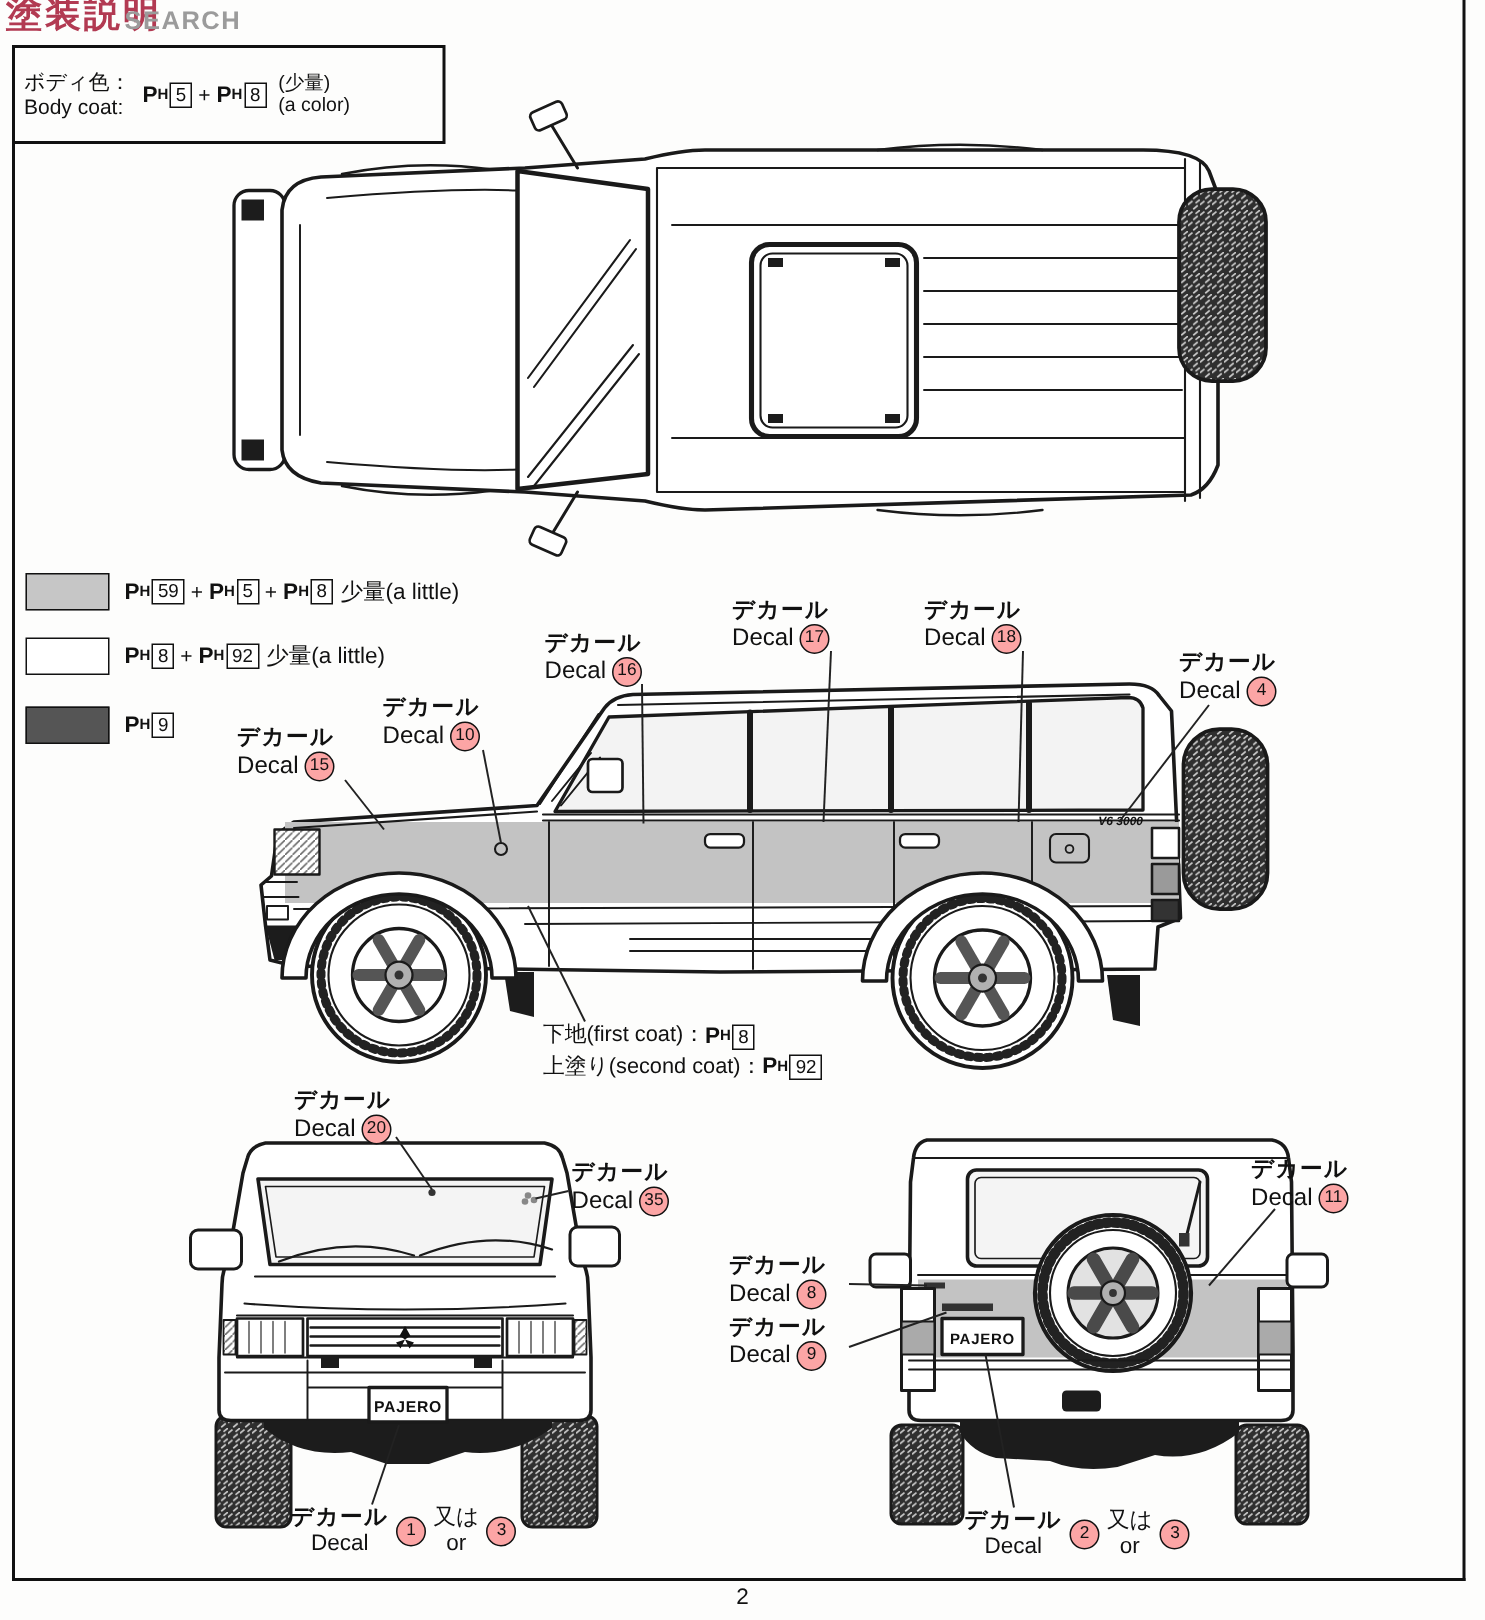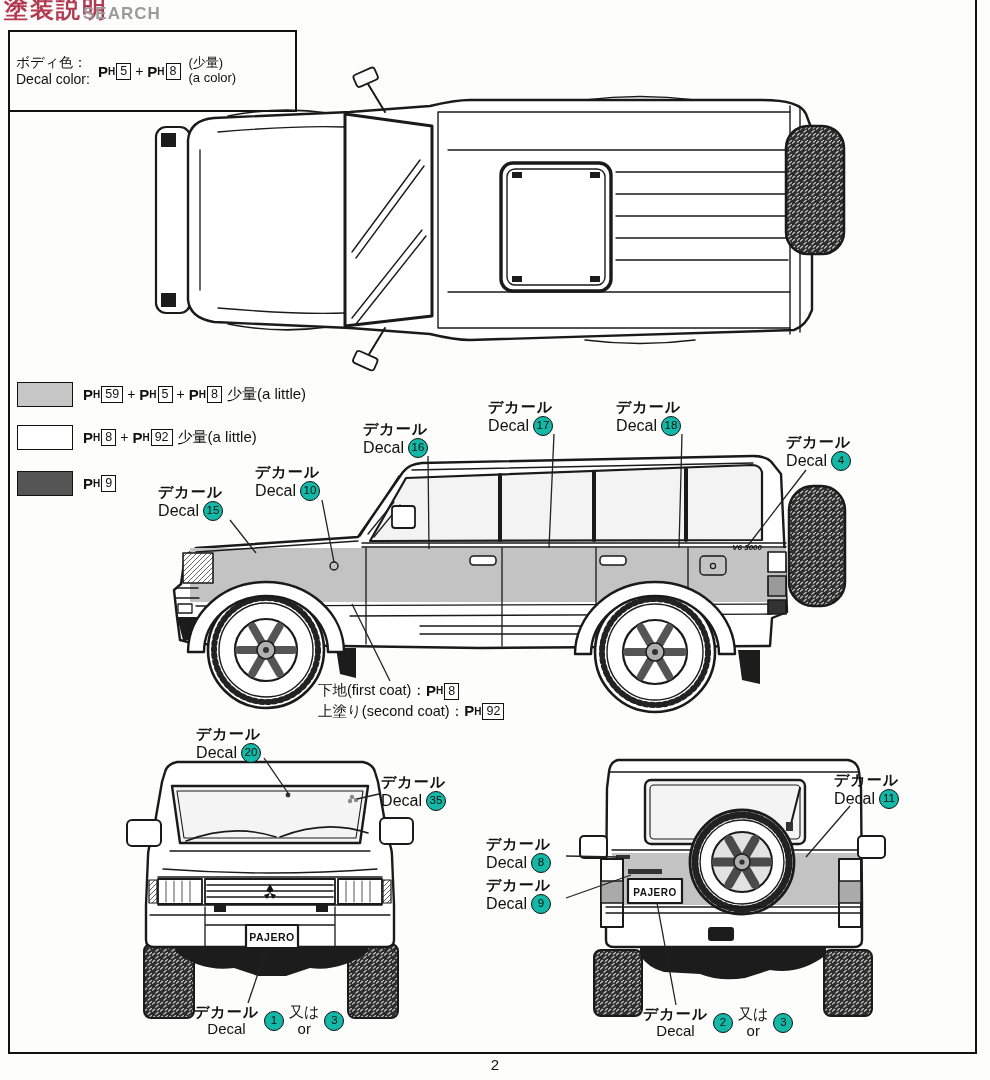--- a/index.html
+++ b/index.html
@@ -8,66 +8,66 @@
   .abs{position:absolute;}
   
   .vline{position:absolute;width:2px;background:#111;}
   .hline{position:absolute;height:2px;background:#111;}
   
   .title{position:absolute;left:4px;top:-7px;font-size:24px;font-weight:800;
          color:#b23a52;letter-spacing:2px;}
   .watermark{position:absolute;left:83px;top:4px;font-size:17px;font-weight:600;
          color:#9b9b9b;letter-spacing:1px;}
   
-  .bc-box{position:absolute;left:8px;top:30px;width:289px;height:82px;border:2px solid #111;
+  .bc-box{position:absolute;left:8px;top:30px;width:289px;height:66px;border:2px solid #111;
           display:flex;align-items:center;gap:8px;padding:0 6px;box-sizing:border-box;background:#fdfdfc;}
   .bc-left{font-size:14px;line-height:1.25;}
   .bc-note{font-size:13px;line-height:1.15;}
   
   .pp{font-weight:700;font-size:15px;}
   .ph{font-size:10px;font-weight:700;}
   .pbox{display:inline-block;border:1.5px solid #111;padding:0 3px;font-size:12.5px;
         line-height:15px;margin-left:1px;background:#fff;}
   .plus{margin:0 4px;font-size:14px;}
   .formula{font-size:14.5px;display:flex;align-items:center;}
   .note{margin-left:5px;font-size:15px;}
   
   .swatch-row{position:absolute;left:17px;display:flex;align-items:center;gap:10px;height:26px;}
   .swatch{display:inline-block;width:56px;height:25px;border:1.4px solid #111;box-sizing:border-box;}
   
   .callout{position:absolute;text-align:center;font-size:15px;line-height:1.12;white-space:nowrap;}
   .cjp{letter-spacing:1px;font-weight:bold;}
   .cen{display:flex;align-items:center;justify-content:center;gap:4px;font-size:16px;}
   .circ{display:inline-flex;align-items:center;justify-content:center;width:18px;height:18px;
-        border:1.4px solid #111;border-radius:50%;font-size:11.5px;background:#14b8a6;}
+        border:1.4px solid #111;border-radius:50%;font-size:11.5px;background:#fca5a5;}
   .orrow{display:flex;align-items:center;gap:5px;}
   .orcol{text-align:center;font-size:15px;line-height:1.12;}
   
   .coat-note{position:absolute;left:318px;top:681px;font-size:14.5px;line-height:1.35;}
-  .coat-note .row{display:flex;align-items:center;}
+  .coat-note .row{display:flex;align-items:center;margin-left:44px;}
   
   .page-num{position:absolute;left:0;top:1056px;width:990px;text-align:center;font-size:15px;}
   svg text{font-family:"Liberation Sans",sans-serif;}
 </style>
 </head>
 <body>
 
 <div class="page">
 
   <div class="vline" style="left:8px;top:30px;height:1024px;"></div>
   <div class="vline" style="left:975px;top:0;height:1054px;"></div>
   <div class="hline" style="left:8px;top:1052px;width:969px;"></div>
 
   <div class="title">塗装説明</div>
   <div class="watermark">SEARCH</div>
 
   <div class="bc-box">
     <div class="bc-left">
       <div>ボディ色：</div>
-      <div>Decal color:</div>
+      <div>Body coat:</div>
     </div>
     <div class="formula">
       <span class="pp">P</span>
         <span class="ph">H</span>
         <span class="pbox">5</span>
       <span class="plus">+</span>
       <span class="pp">P</span>
         <span class="ph">H</span>
         <span class="pbox">8</span>
     </div>

